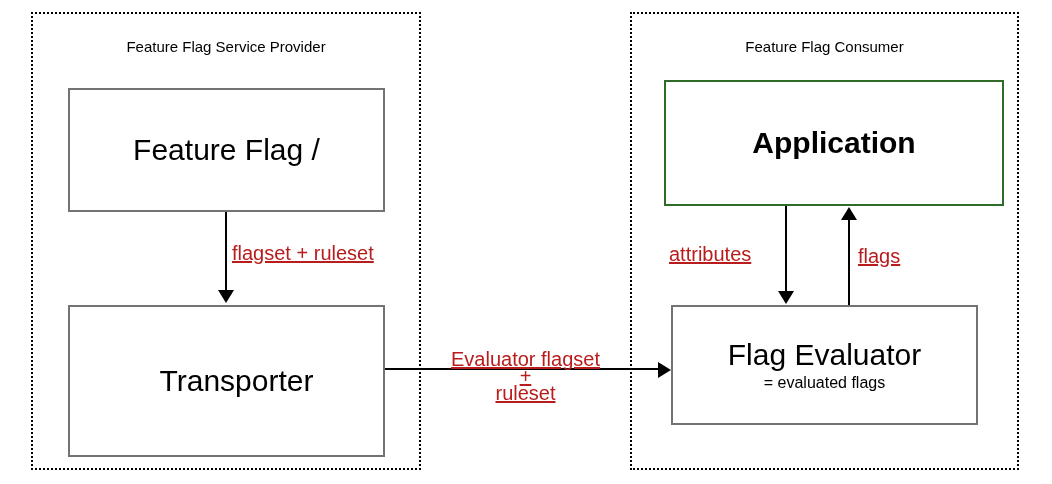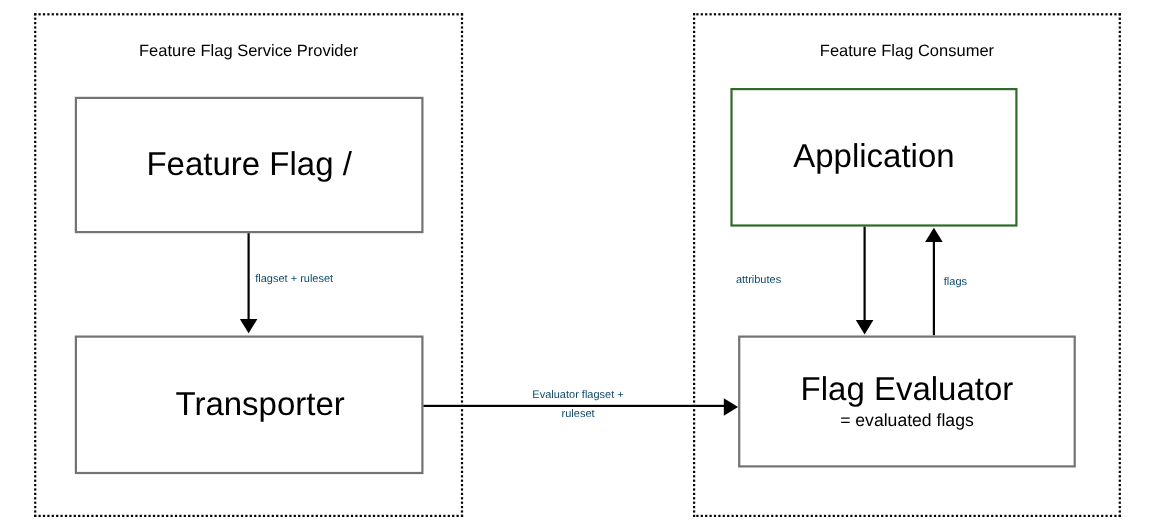--- a/index.html
+++ b/index.html
@@ -87,52 +87,53 @@
     border-bottom: 13px solid #000000;
   }
   .arrowhead.right {
     border-top: 8px solid transparent;
     border-bottom: 8px solid transparent;
     border-left: 13px solid #000000;
   }
 
   .edge-label {
     position: absolute;
-    font-size: 10px;
+    font-size: 20px;
     line-height: 17px;
-    color: #0c4a6e;
+    color: #b91c1c;
     background: #ffffff;
     white-space: nowrap;
+    text-decoration: underline;
   }
   .edge-label.two-line { white-space: normal; text-align: center; }
 </style>
 </head>
 <body>
 
 <div id="canvas">
 
   <div class="group" style="left:31px; top:12px; width:390px; height:458px;"></div>
   <div class="group-title" style="left:31px; top:38px; width:390px;">Feature Flag Service Provider</div>
 
   <div class="node blue" style="left:68px; top:88px; width:317px; height:124px;">
     <div class="node-title wrap">Feature Flag /</div>
   </div>
 
   <div class="vline" style="left:225px; top:212px; height:80px;"></div>
   <div class="arrowhead down" style="left:218px; top:290px;"></div>
   <div class="edge-label" style="left:232px; top:245px;">flagset + ruleset</div>
 
-  <div class="node blue" style="left:68px; top:305px; width:317px; height:126px;padding-left:20px;">
+  <div class="node blue" style="left:68px; top:305px; width:317px; height:152px;padding-left:20px;">
     <div class="node-title">Transporter</div>
   </div>
 
   <div class="group" style="left:630px; top:12px; width:389px; height:458px;"></div>
   <div class="group-title" style="left:630px; top:38px; width:389px;">Feature Flag Consumer</div>
 
-  <div class="node green" style="left:664px; top:80px; width:261px; height:126px;">
+  <div class="node green" style="left:664px; top:80px; width:340px; height:126px;font-weight:bold;">
     <div class="node-title">Application</div>
   </div>
 
   <div class="vline" style="left:785px; top:206px; height:86px;"></div>
   <div class="arrowhead down" style="left:778px; top:291px;"></div>
   <div class="edge-label" style="left:669px; top:246px;">attributes</div>
 
   <div class="vline" style="left:848px; top:219px; height:86px;"></div>
   <div class="arrowhead up" style="left:841px; top:207px;"></div>
   <div class="edge-label" style="left:858px; top:248px;">flags</div>

